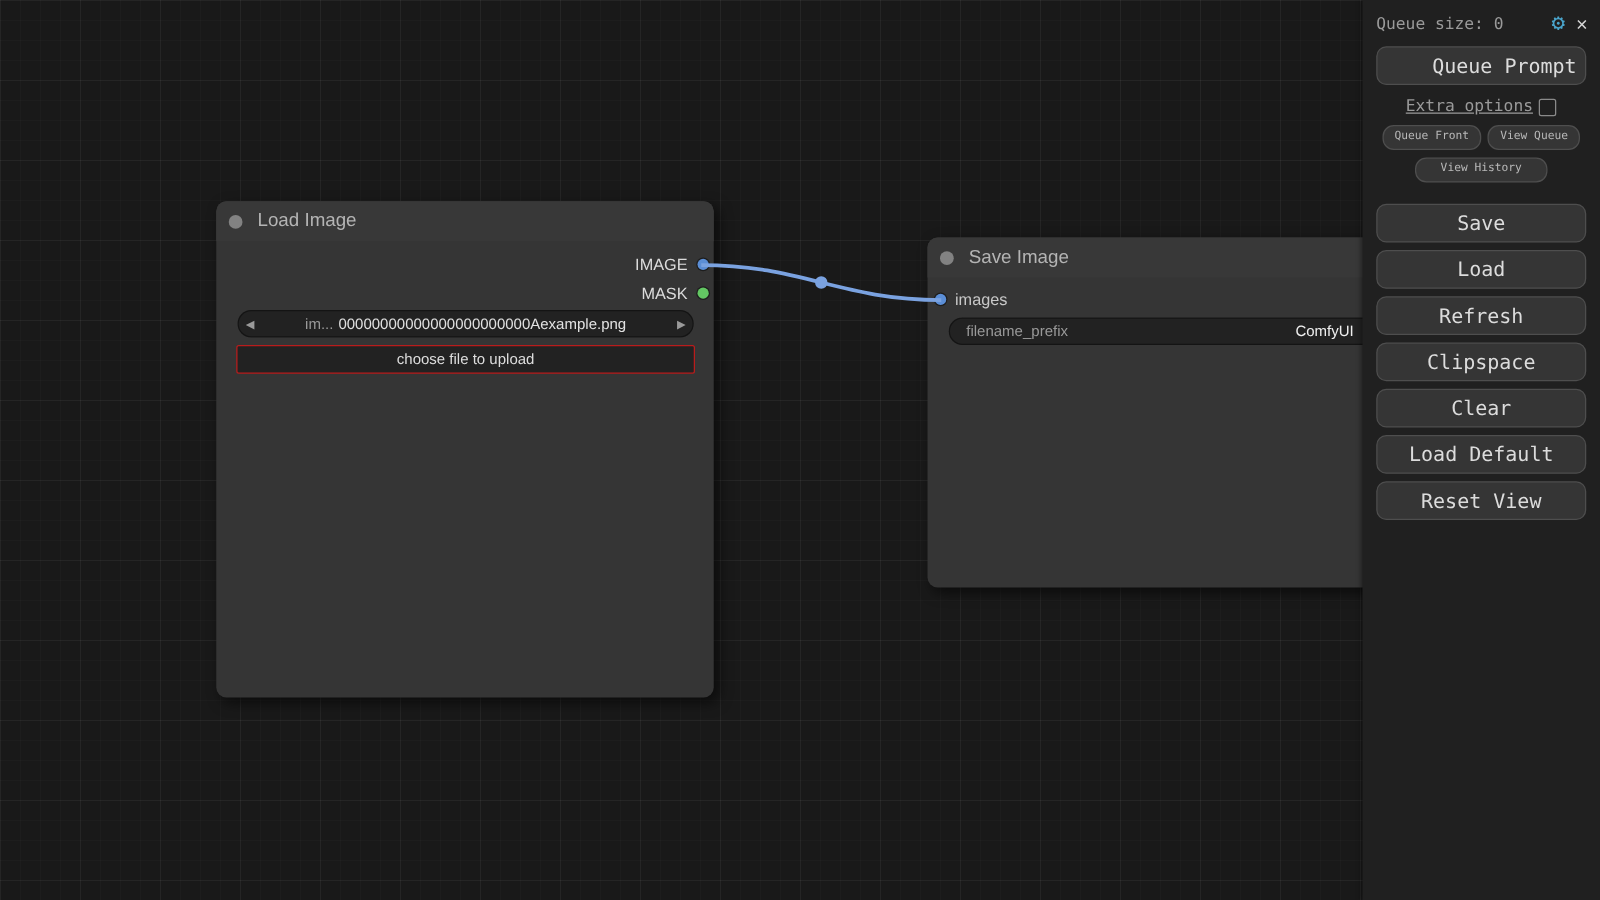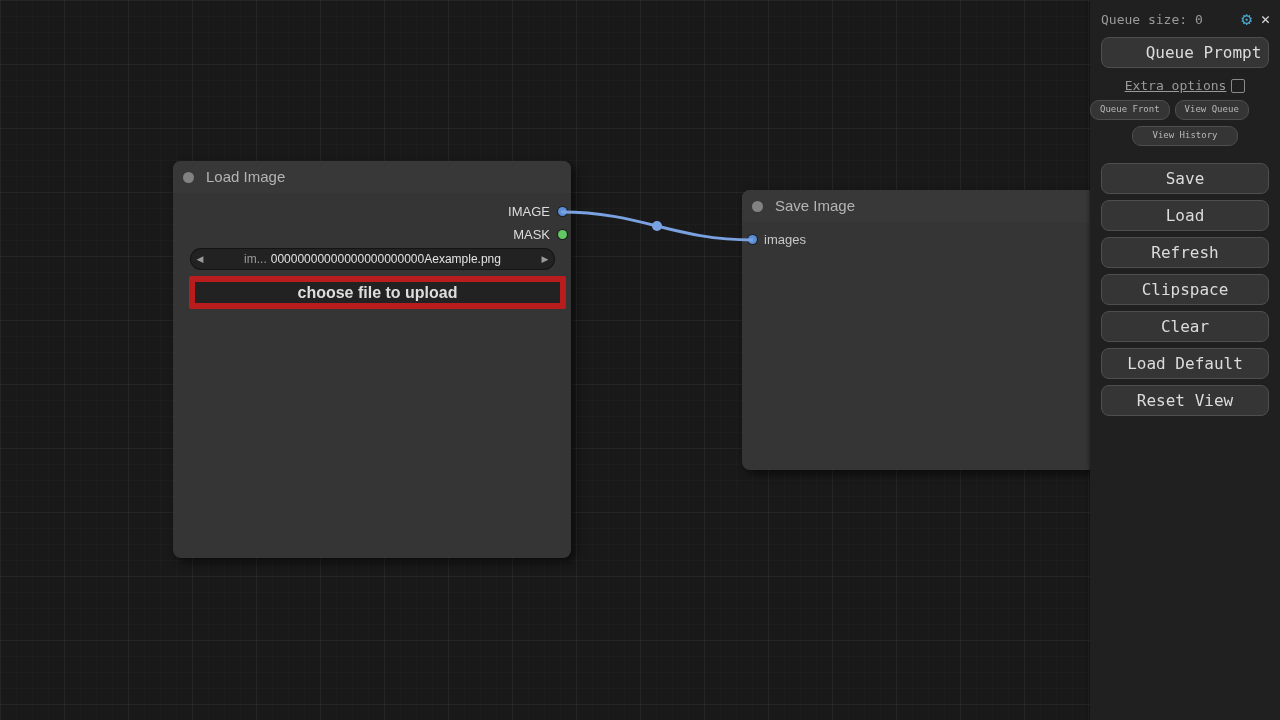--- a/index.html
+++ b/index.html
@@ -37,22 +37,22 @@
   .slot.in .dot{left:6px;}
   
   .combo{position:absolute;left:17px;top:87px;width:365px;height:22px;background:#222;
     border-radius:11px;display:flex;align-items:center;font-size:12px;color:#ddd;
     box-shadow:inset 0 0 0 1px rgba(0,0,0,0.4);}
   .combo .arrow{color:#9a9a9a;font-size:9px;width:20px;text-align:center;flex:0 0 auto;}
   .combo-inner{flex:1;text-align:center;overflow:hidden;white-space:nowrap;}
   .combo-label{color:#999;margin-right:4px;}
   .combo-value{color:#e2e2e2;}
   .upload-btn{position:absolute;left:16px;top:115px;width:365px;height:21px;line-height:21px;
-    background:#222;border:6px solid #b91c1c;border-radius:2px;text-align:center;
-    font-size:16px;color:#ddd;cursor:pointer;font-weight:bold;}
+    background:#222;border:1px solid #b91c1c;border-radius:2px;text-align:center;
+    font-size:12px;color:#ddd;cursor:pointer;}
   .widget-pill{position:absolute;left:17px;top:64px;width:366px;height:22px;background:#222;
     border-radius:11px;display:flex;align-items:center;font-size:12px;
     box-shadow:inset 0 0 0 1px rgba(0,0,0,0.4);}
   .widget-pill .w-label{color:#999;padding-left:14px;flex:1;}
   .widget-pill .w-value{color:#efefef;padding-right:42px;}
   
   #node-load-image{left:173px;top:161px;width:398px;height:397px;}
   #node-save-image{left:742px;top:190px;width:400px;height:280px;}
   
   #link-layer{position:absolute;inset:0;z-index:4;pointer-events:none;}
@@ -67,21 +67,21 @@
   .gear{color:var(--accent-gear);font-size:18px;line-height:18px;cursor:pointer;margin-right:9px;}
   .closex{color:#d6d6d6;font-size:15px;line-height:15px;cursor:pointer;}
   button{font-family:inherit;cursor:pointer;}
   .big-btn{display:block;width:168px;margin:6px auto 0;height:31px;background:#353535;
     border:1px solid #4e4e4e;border-radius:8px;color:#dcdcdc;font-size:16px;}
   .queue-prompt{margin-top:9px;padding-left:43px;}
   .extra-row{display:flex;align-items:center;justify-content:center;margin-top:10px;
     font-size:13px;color:#9a9a9a;text-decoration:underline;}
   .checkbox{display:inline-block;width:12px;height:12px;border:1px solid #8a8a8a;
     border-radius:2px;margin-left:5px;background:transparent;cursor:pointer;}
-  .small-row{display:flex;justify-content:flex-start;gap:5px;margin-top:7px;}
+  .small-row{display:flex;justify-content:center;gap:5px;margin-top:7px;}
   .small-btn{background:#353535;border:1px solid #4e4e4e;border-radius:9px;color:#b8b8b8;
     font-size:9px;padding:4px 9px;line-height:1.1;}
   .history{display:block;margin:6px auto 0;width:106px;white-space:normal;padding:4px 4px;}
   .btn-stack{margin-top:17px;}
 </style>
 </head>
 <body>
 
 <div id="canvas">
 
@@ -107,20 +107,24 @@
   </div>
 
   <div class="node" id="node-save-image">
     <div class="node-title">
       <span class="title-dot"></span>
       <span class="title-text">Save Image</span>
     </div>
     <div class="slot in" style="top:40px">
       <span class="dot image"></span>
       <span class="slot-label">images</span>
+    </div>
+    <div class="widget-pill">
+      <span class="w-label">filename_prefix</span>
+      <span class="w-value">ComfyUI</span>
     </div>
   </div>
 
   <svg id="link-layer" width="1280" height="720">
     <path class="link-path" d="M 561 212 C 642 212 672 240 753 240"></path>
     <circle class="link-dot" cx="657" cy="226" r="5"></circle>
   </svg>
 </div>
 
 <div id="sidebar">

